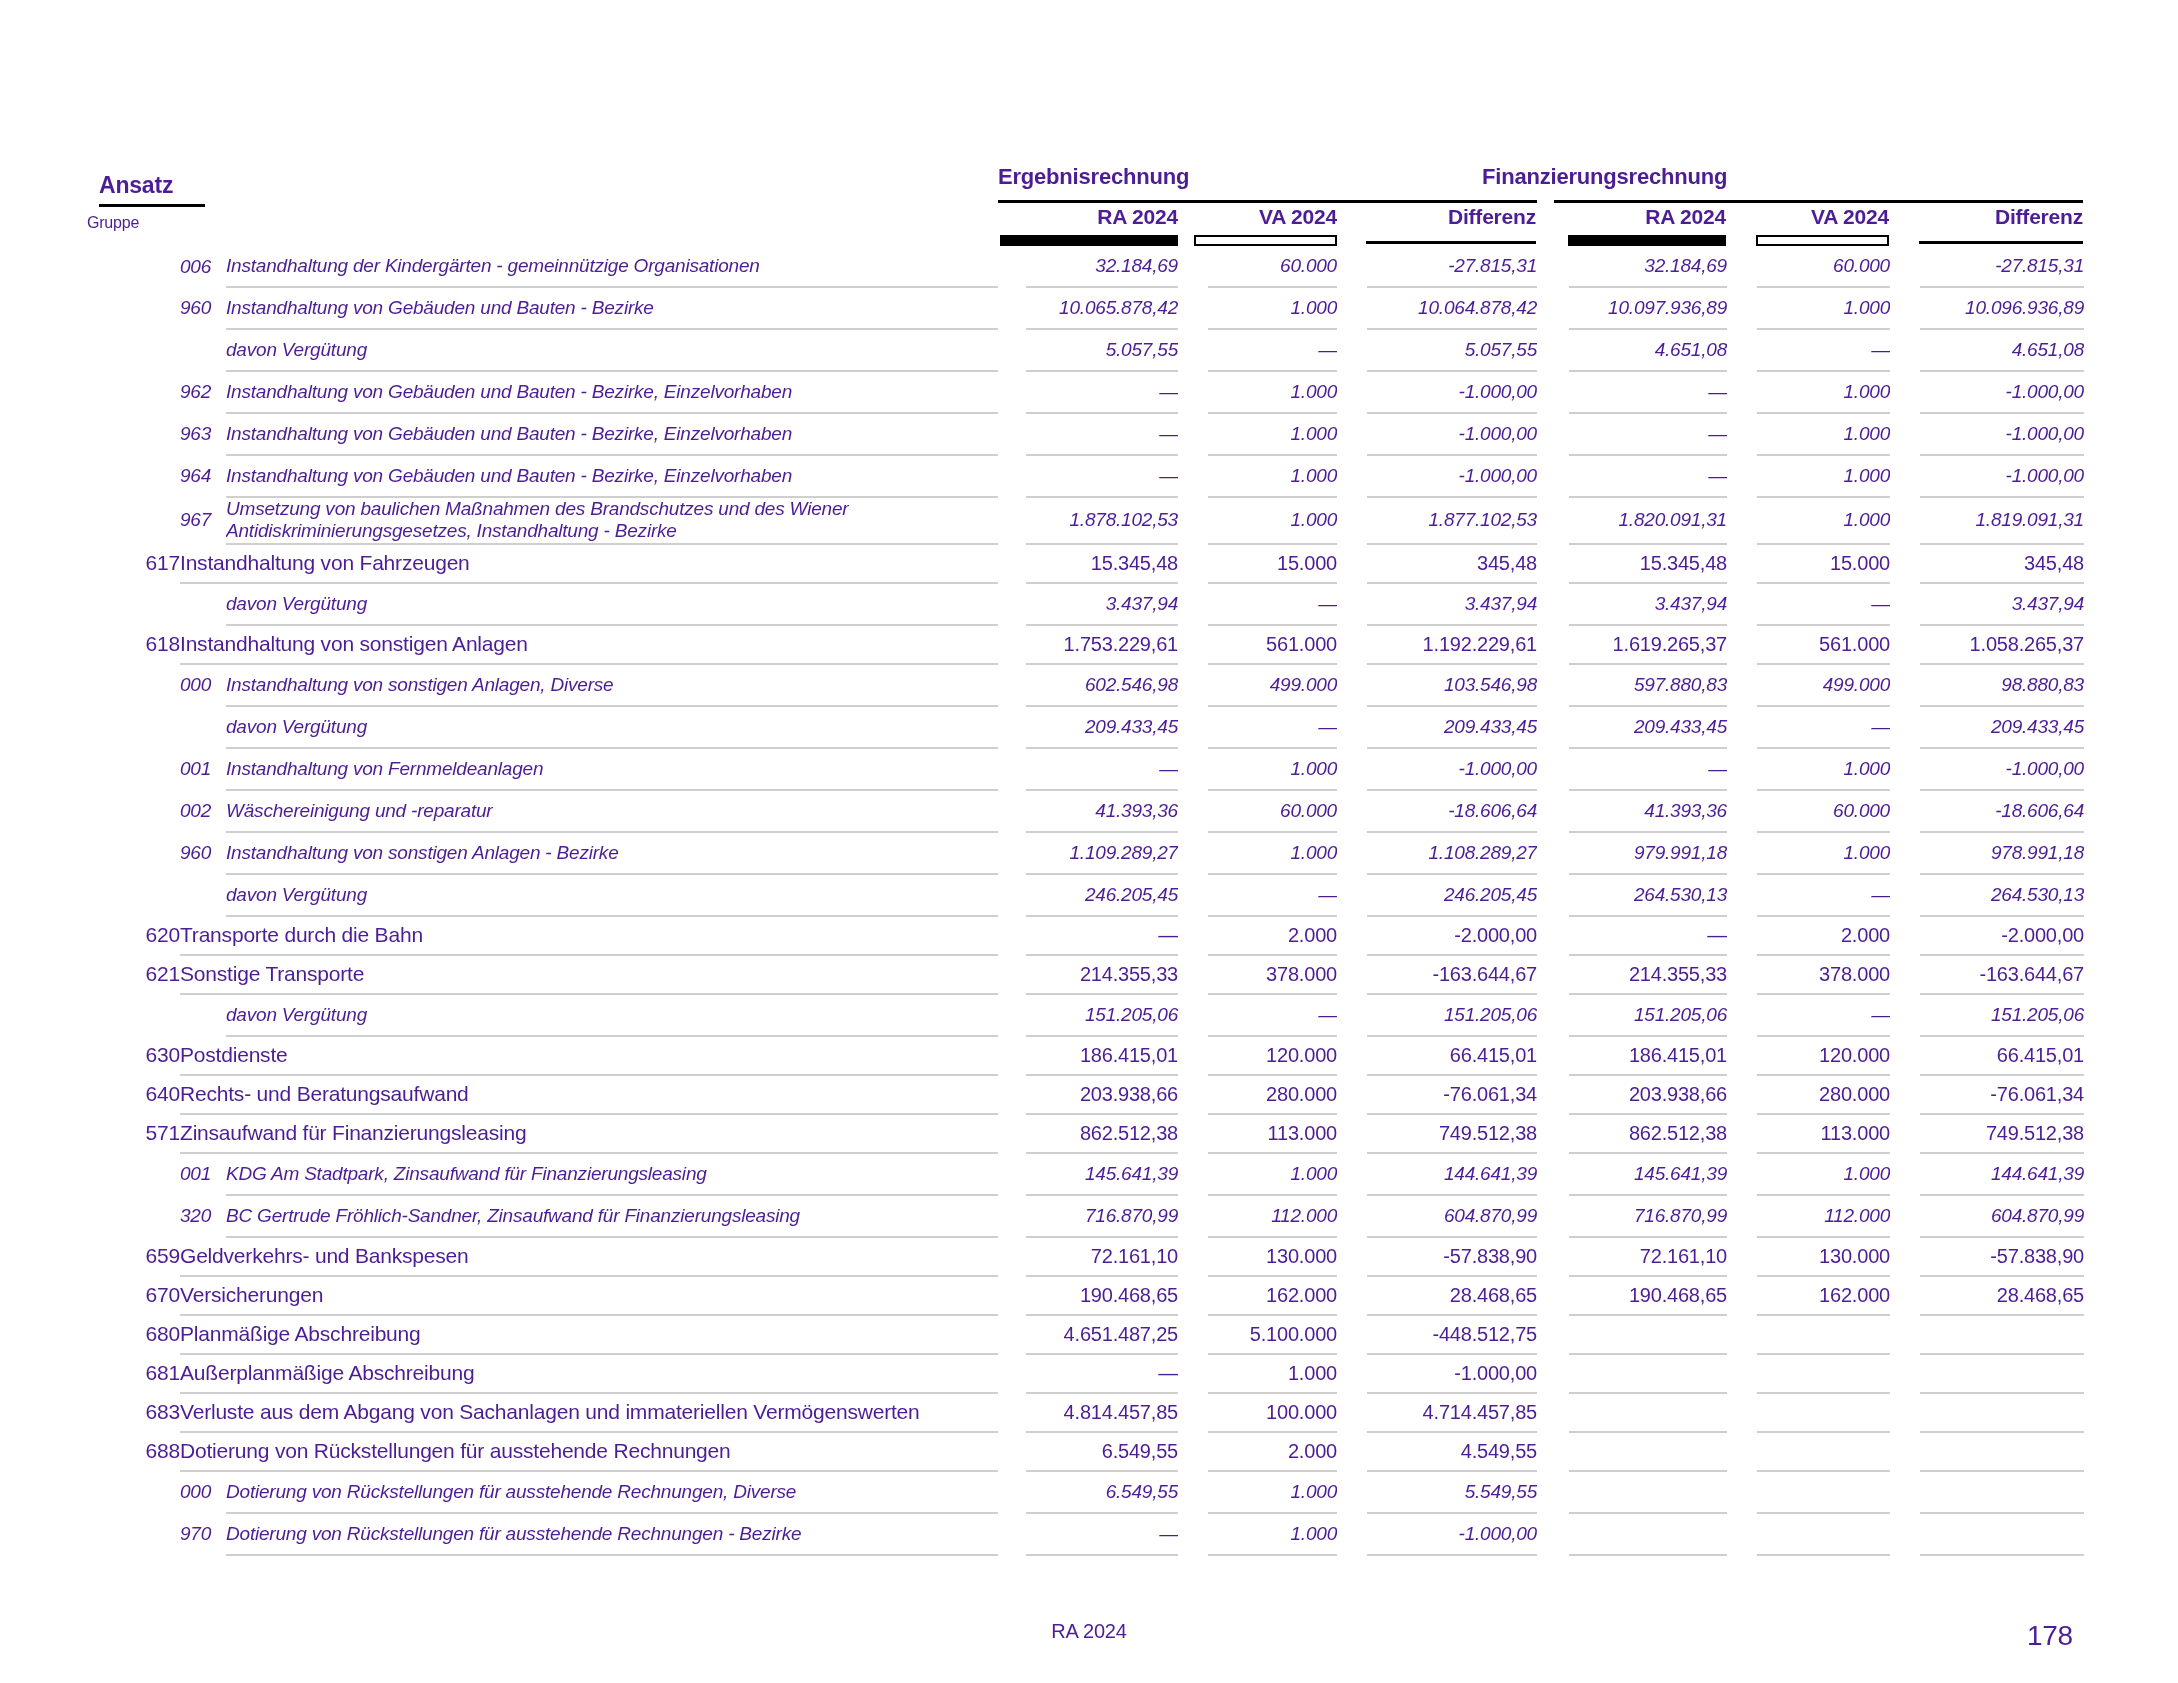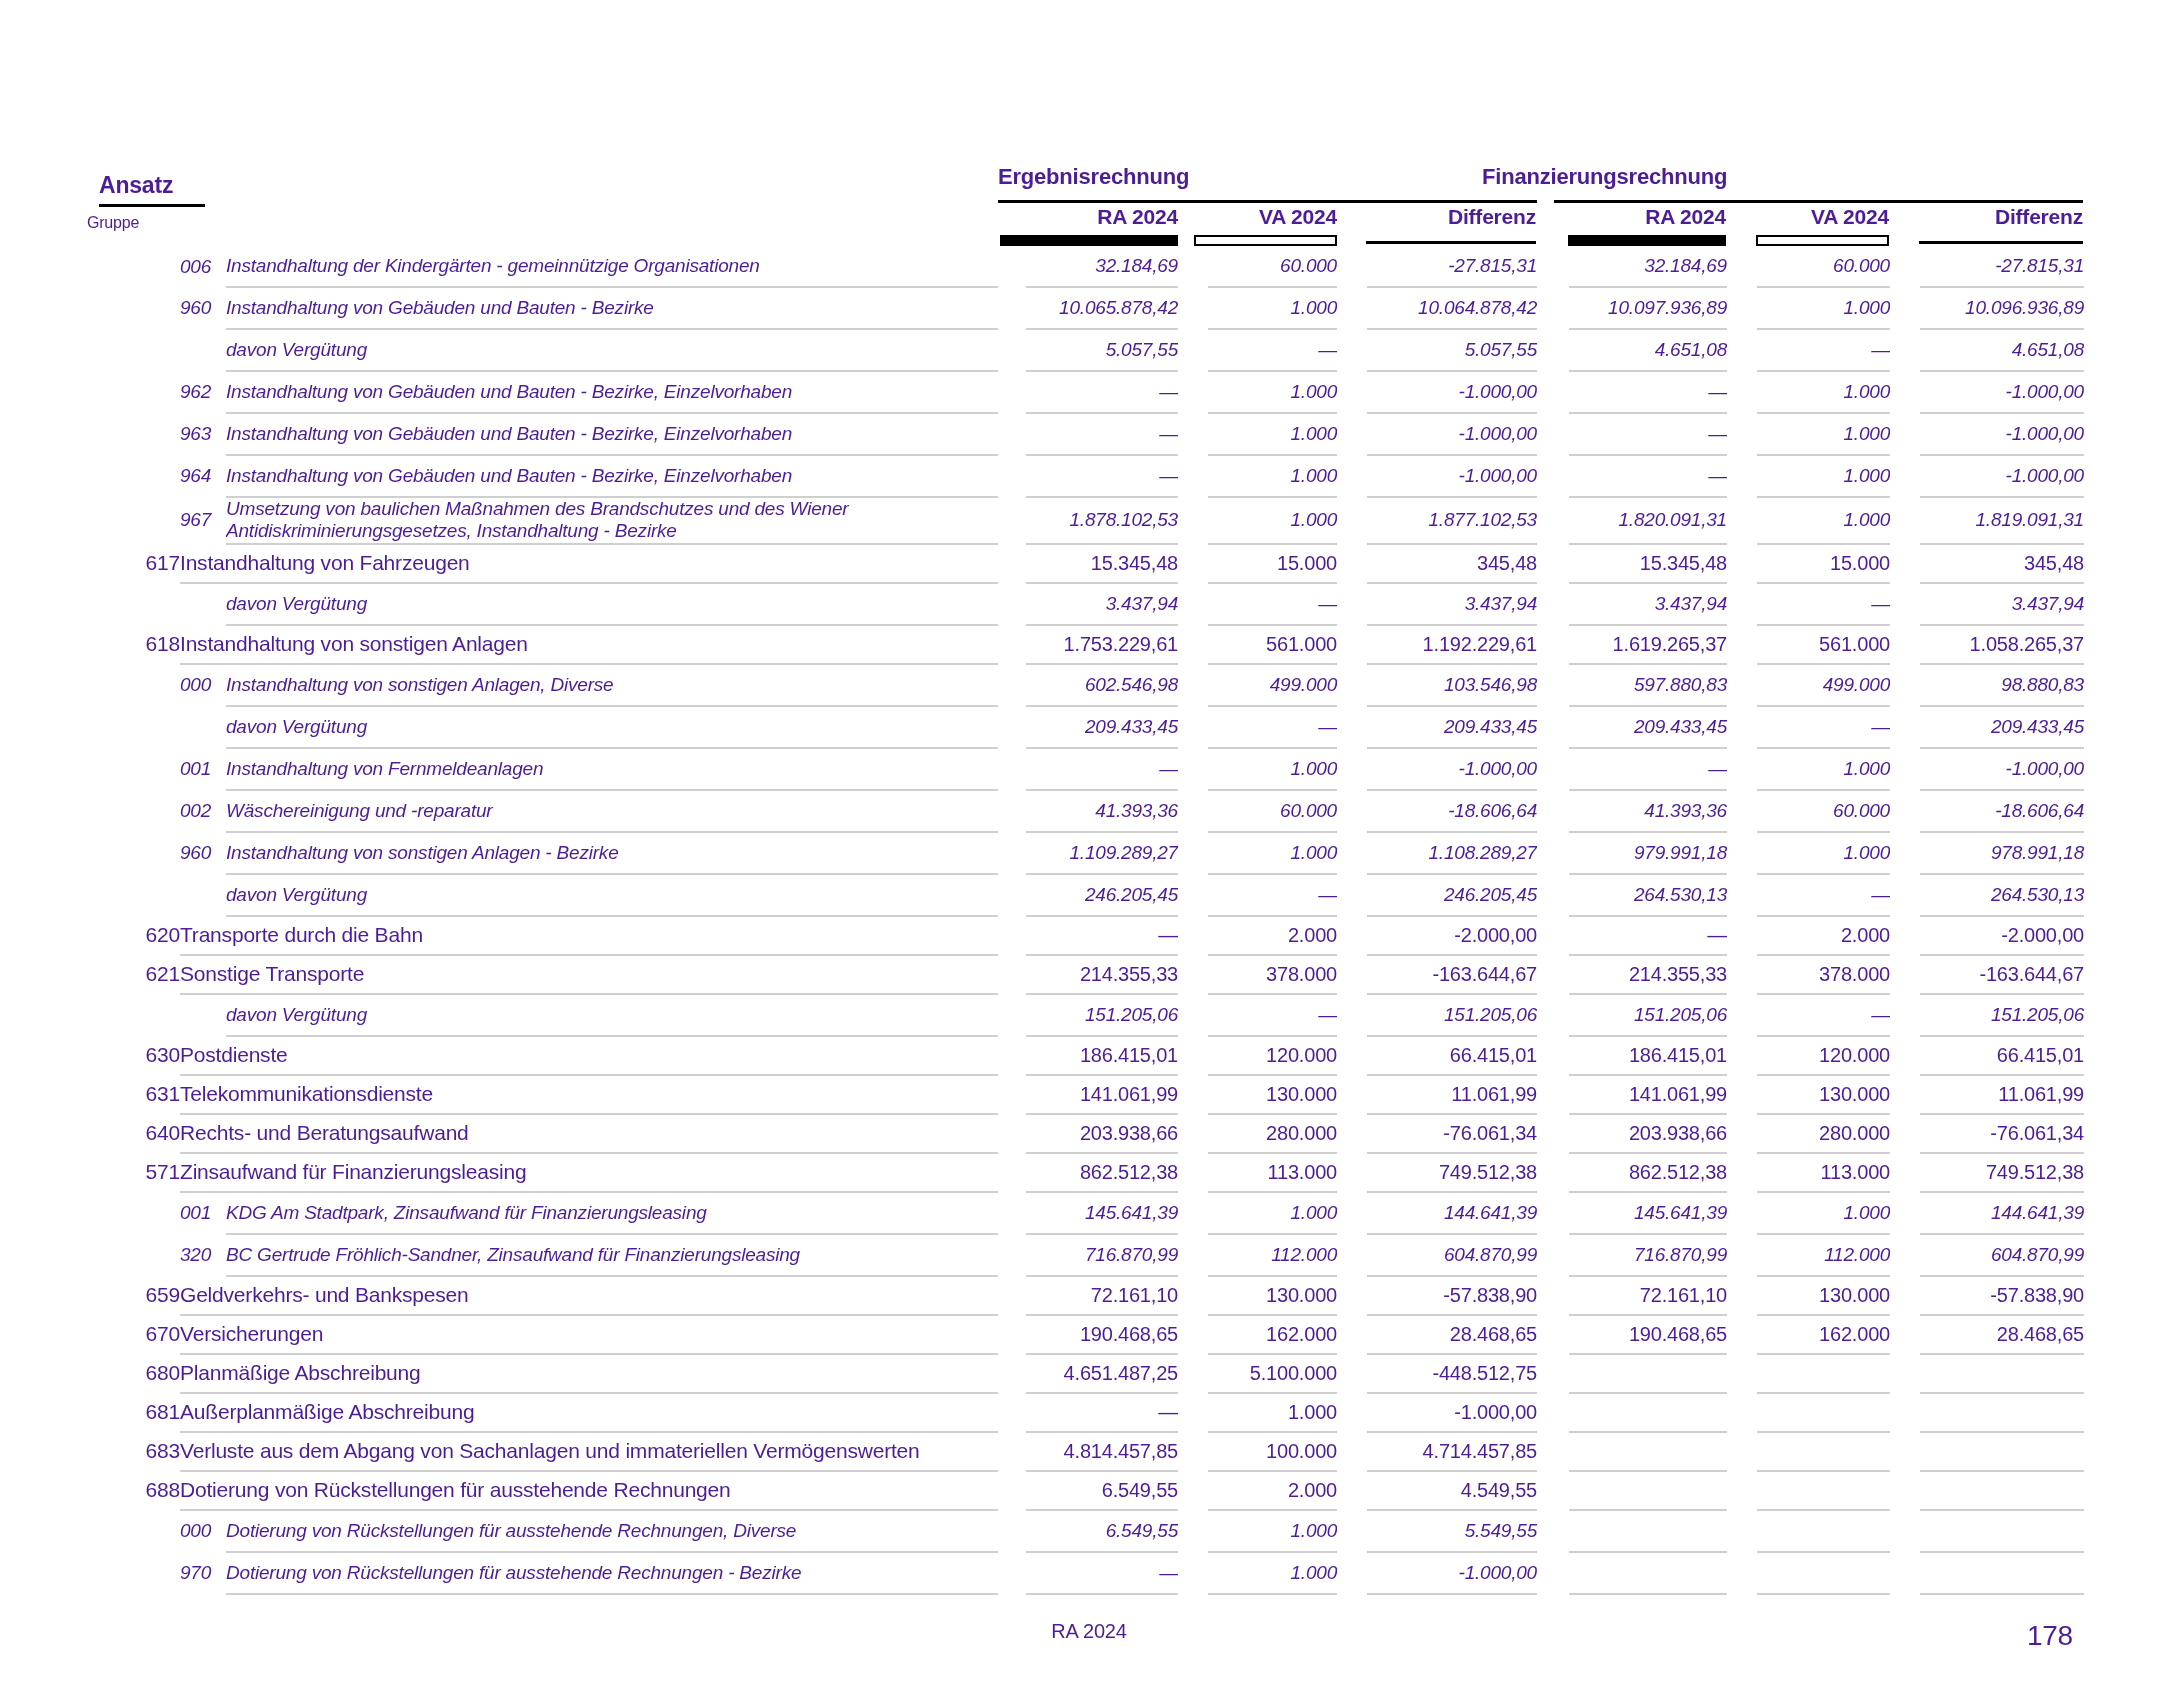--- a/index.html
+++ b/index.html
@@ -432,36 +432,20 @@
           <td class="gap"></td>
           <td class="num">66.415,01</td>
           <td class="gap"></td>
           <td class="num">186.415,01</td>
           <td class="gap"></td>
           <td class="num">120.000</td>
           <td class="gap"></td>
           <td class="num">66.415,01</td>
         </tr>
         <tr class="row-group">
-          <td class="code1" colspan="2">631</td>
-          <td class="lbl" colspan="2">Telekommunikationsdienste</td>
-          <td class="gap"></td>
-          <td class="num">141.061,99</td>
-          <td class="gap"></td>
-          <td class="num">130.000</td>
-          <td class="gap"></td>
-          <td class="num">11.061,99</td>
-          <td class="gap"></td>
-          <td class="num">141.061,99</td>
-          <td class="gap"></td>
-          <td class="num">130.000</td>
-          <td class="gap"></td>
-          <td class="num">11.061,99</td>
-        </tr>
-        <tr class="row-group">
           <td class="code1" colspan="2">640</td>
           <td class="lbl" colspan="2">Rechts- und Beratungsaufwand</td>
           <td class="gap"></td>
           <td class="num">203.938,66</td>
           <td class="gap"></td>
           <td class="num">280.000</td>
           <td class="gap"></td>
           <td class="num">-76.061,34</td>
           <td class="gap"></td>
           <td class="num">203.938,66</td>

